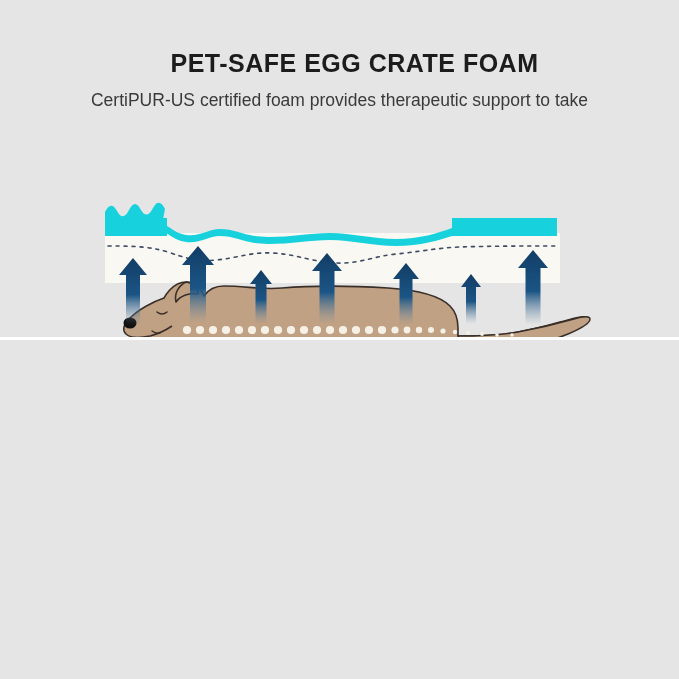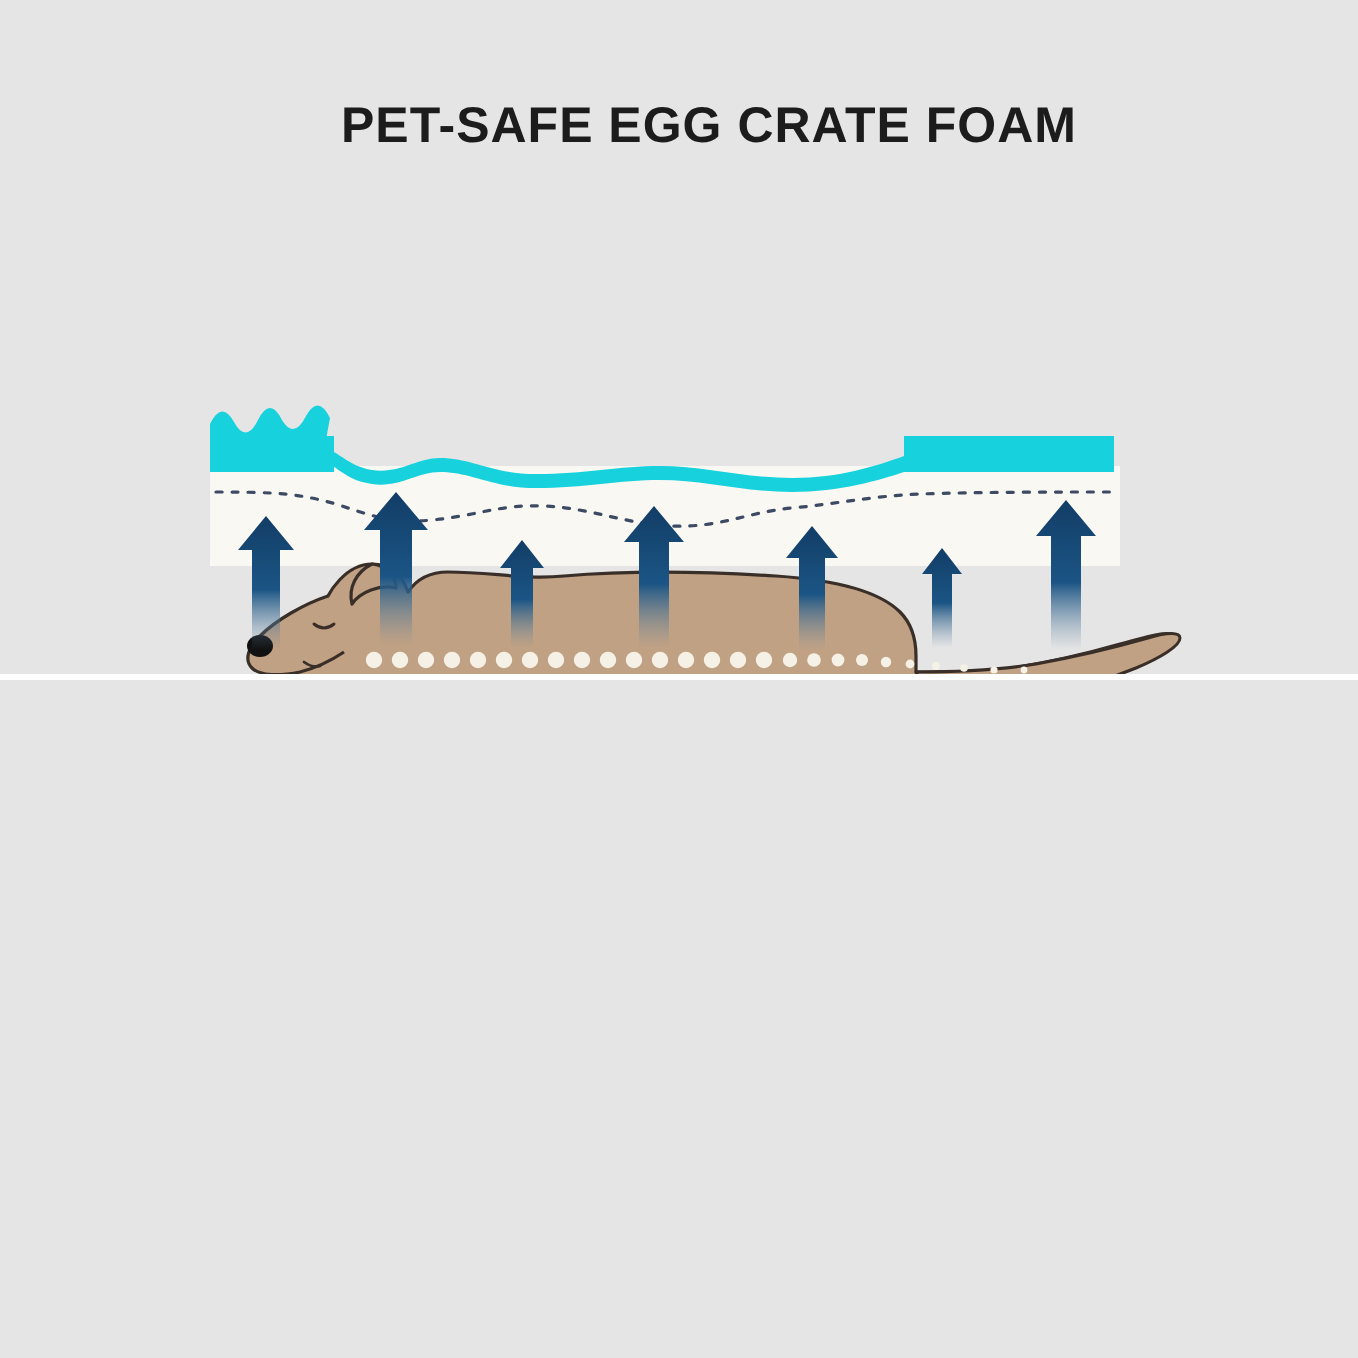--- a/index.html
+++ b/index.html
@@ -39,20 +39,21 @@
 </head>
 <body>
 
 <div class="page">
 
   <section class="panel" id="panel-top">
 
     <h1 class="headline" id="top-headline">PET-SAFE EGG CRATE FOAM</h1>
 
     <p id="top-subtext">
+      <span class="l">CertiPUR-US certified foam provides therapeutic support to take</span>
     </p>
 
     <div class="illus" id="foam-diagram">
       <svg width="679" height="190" viewBox="0 0 679 190">
         <defs>
           <linearGradient id="arrowFade" x1="0" y1="0" x2="0" y2="1">
             <stop offset="0%" stop-color="#123d66" stop-opacity="1"></stop>
             <stop offset="55%" stop-color="#1b5585" stop-opacity="1"></stop>
             <stop offset="100%" stop-color="#6f8ea8" stop-opacity="0"></stop>
           </linearGradient>

